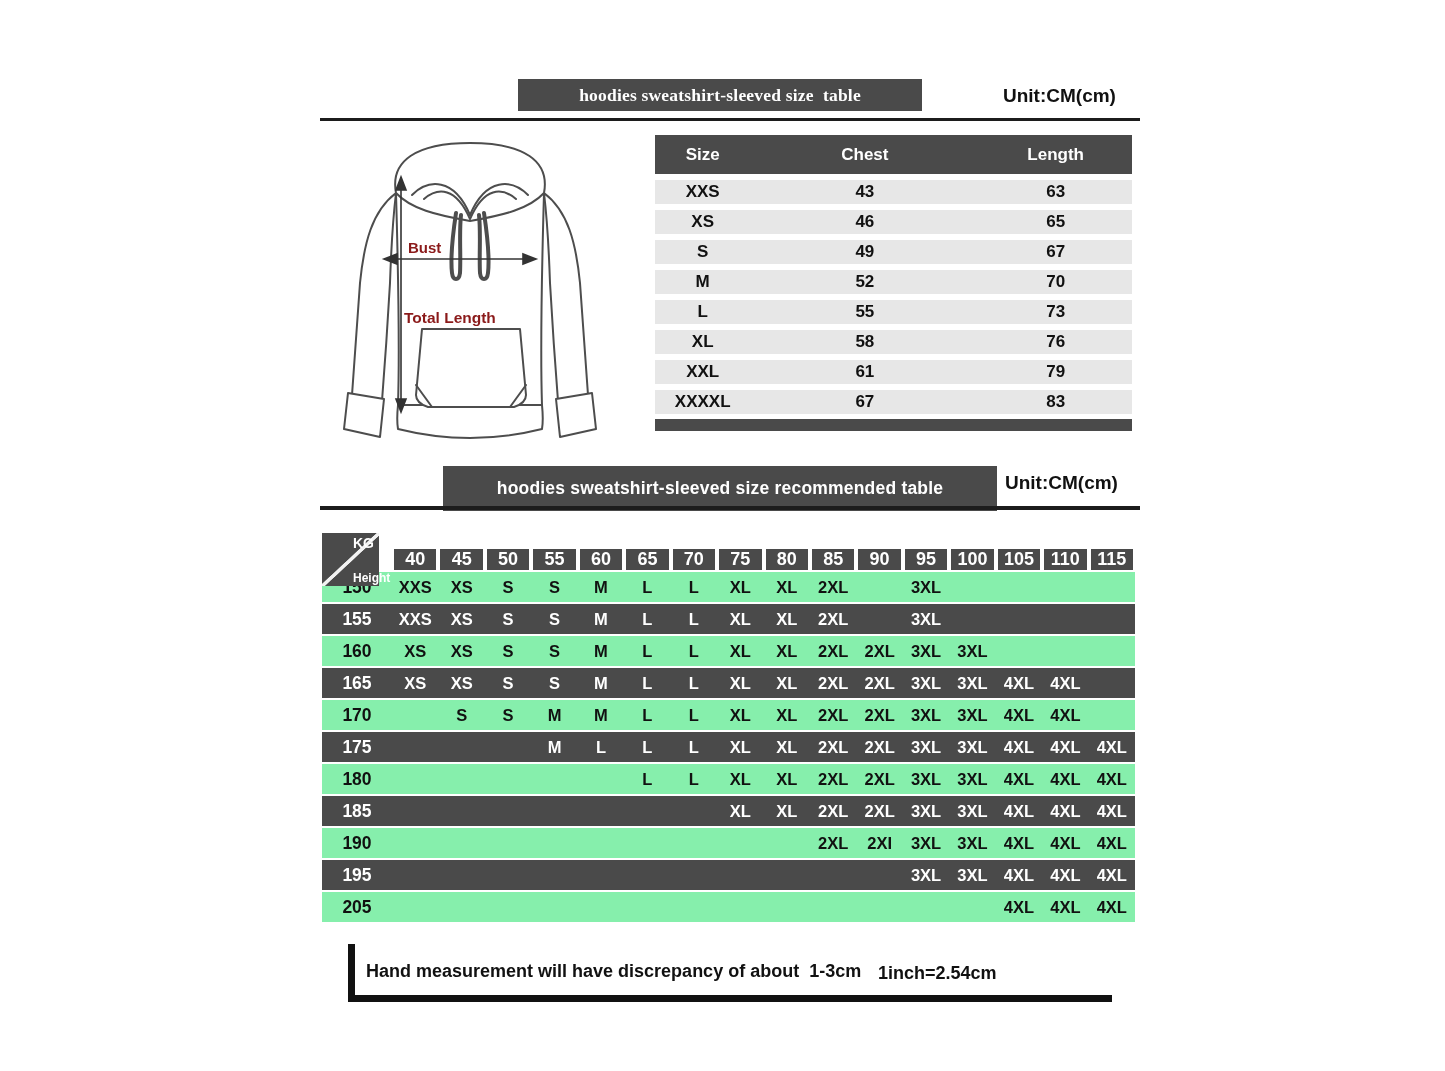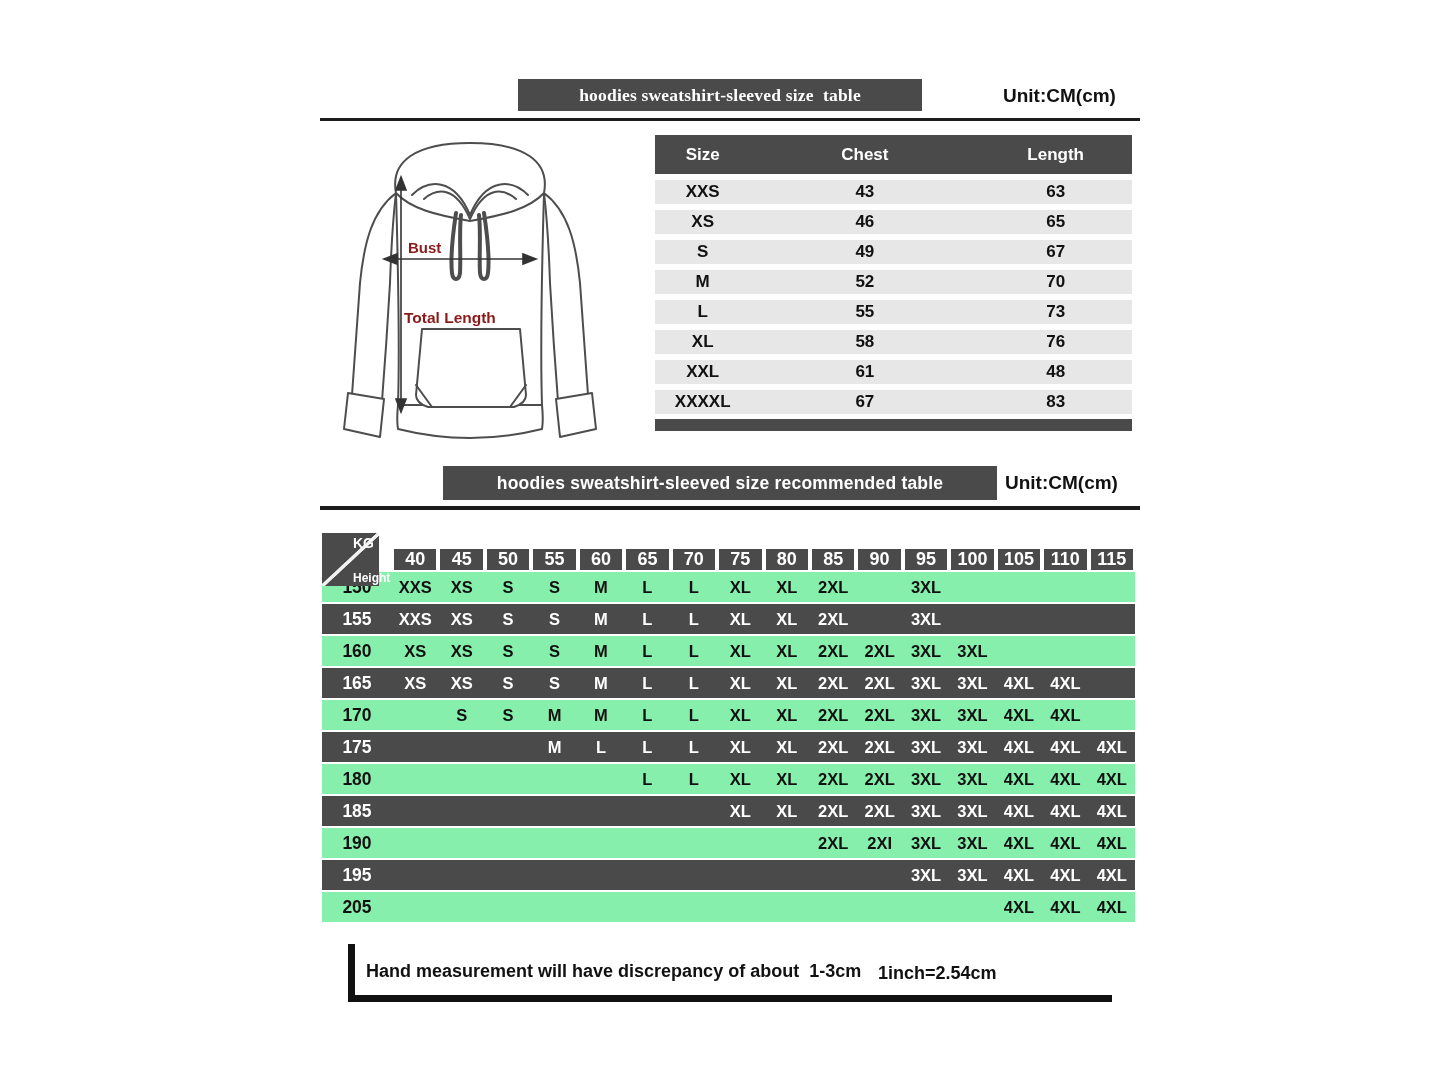--- a/index.html
+++ b/index.html
@@ -139,32 +139,32 @@
         <div>73</div>
       </div>
       <div class="srow">
         <div>XL</div>
         <div>58</div>
         <div>76</div>
       </div>
       <div class="srow">
         <div>XXL</div>
         <div>61</div>
-        <div>48</div>
+        <div>79</div>
       </div>
       <div class="srow">
         <div>XXXXL</div>
         <div>67</div>
         <div>83</div>
       </div>
     </div>
   <div class="st-bottom"></div>
 </div>
 
-<div class="abs title-bar" style="left:443px;top:466px;width:554px;height:34px;">hoodies sweatshirt-sleeved size recommended table</div>
+<div class="abs title-bar" style="left:443px;top:466px;width:554px;height:45px;">hoodies sweatshirt-sleeved size recommended table</div>
 
 <div class="abs unit-label" style="left:1005px;top:472px;">Unit:CM(cm)</div>
 
 <div class="abs rule" style="left:320px;top:506px;width:820px;height:4px;"></div>
 
 <div class="abs matrix">
   <div class="m-header">
     <div class="corner">
       <span class="kg">KG</span>
       <span class="hgt">Height</span>

